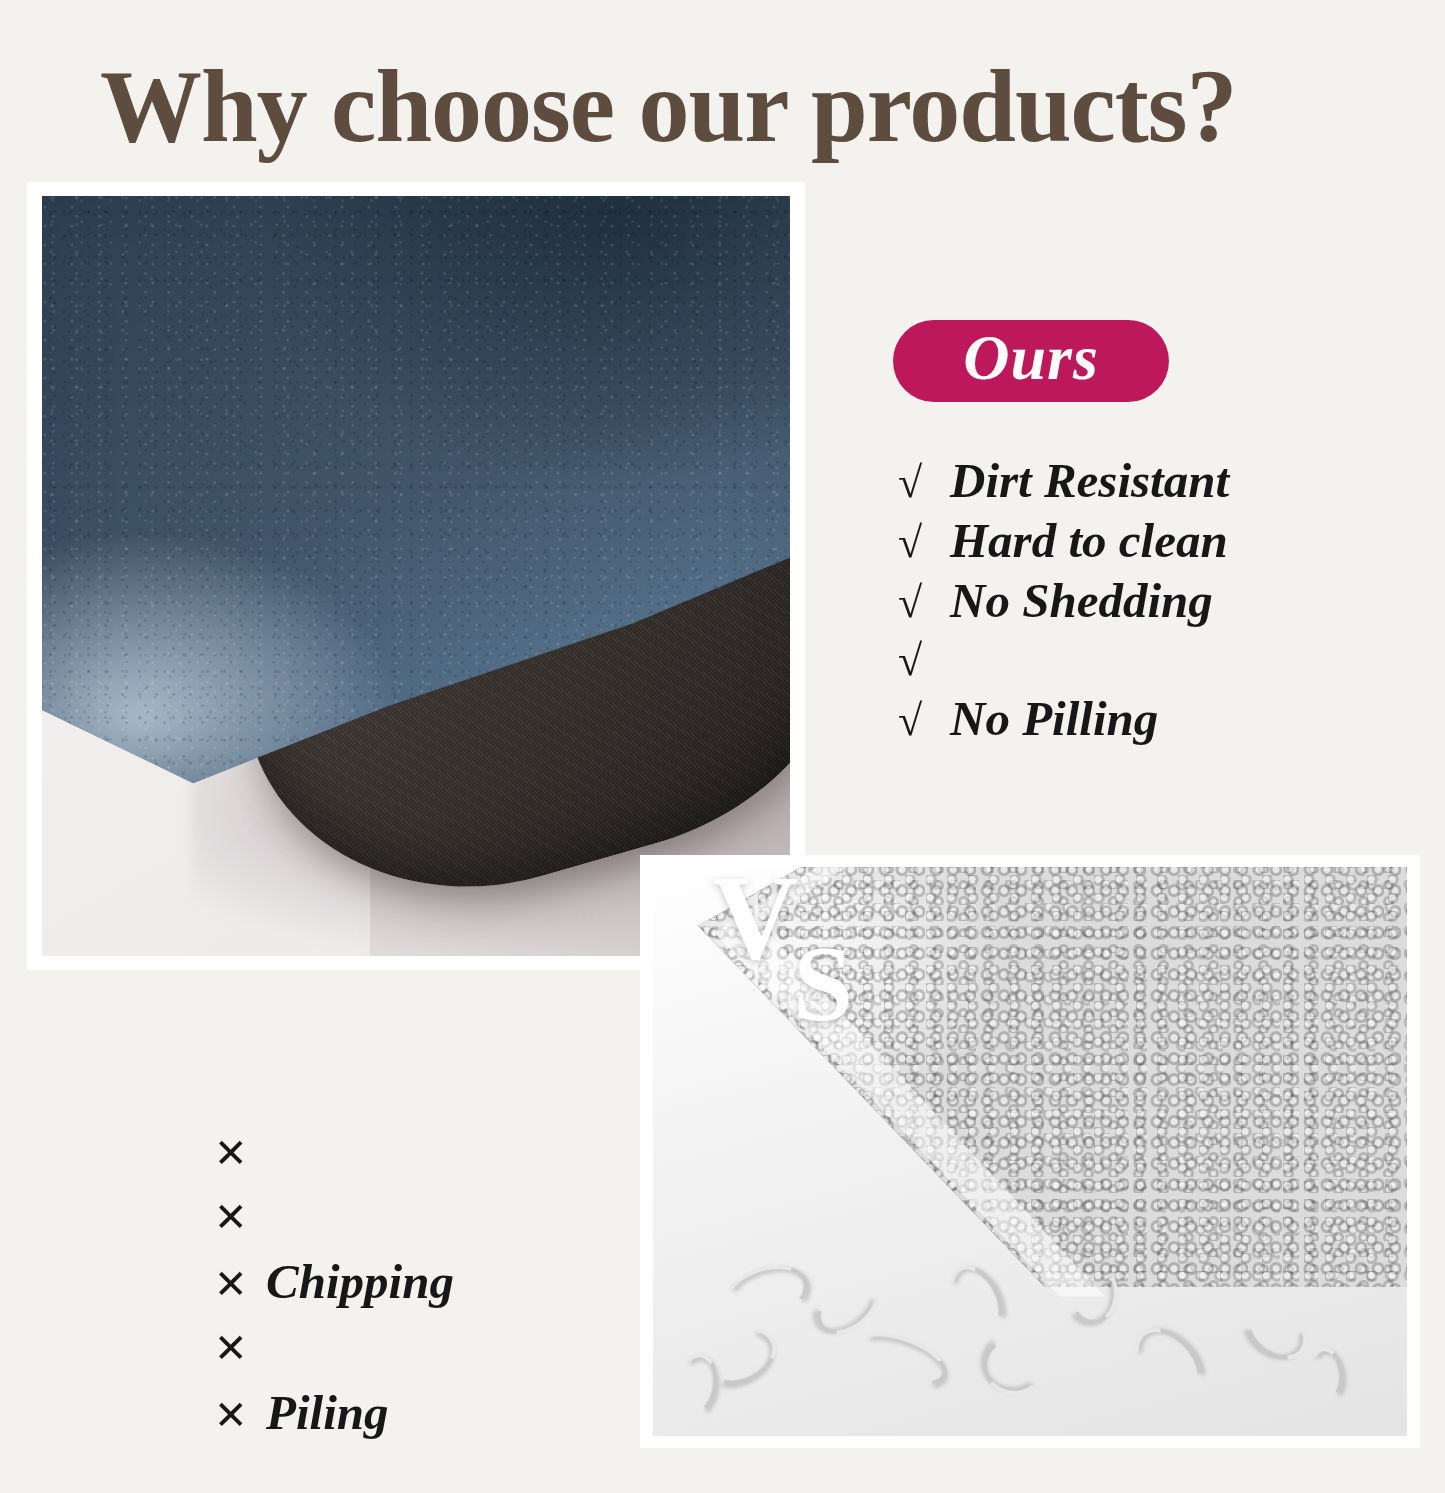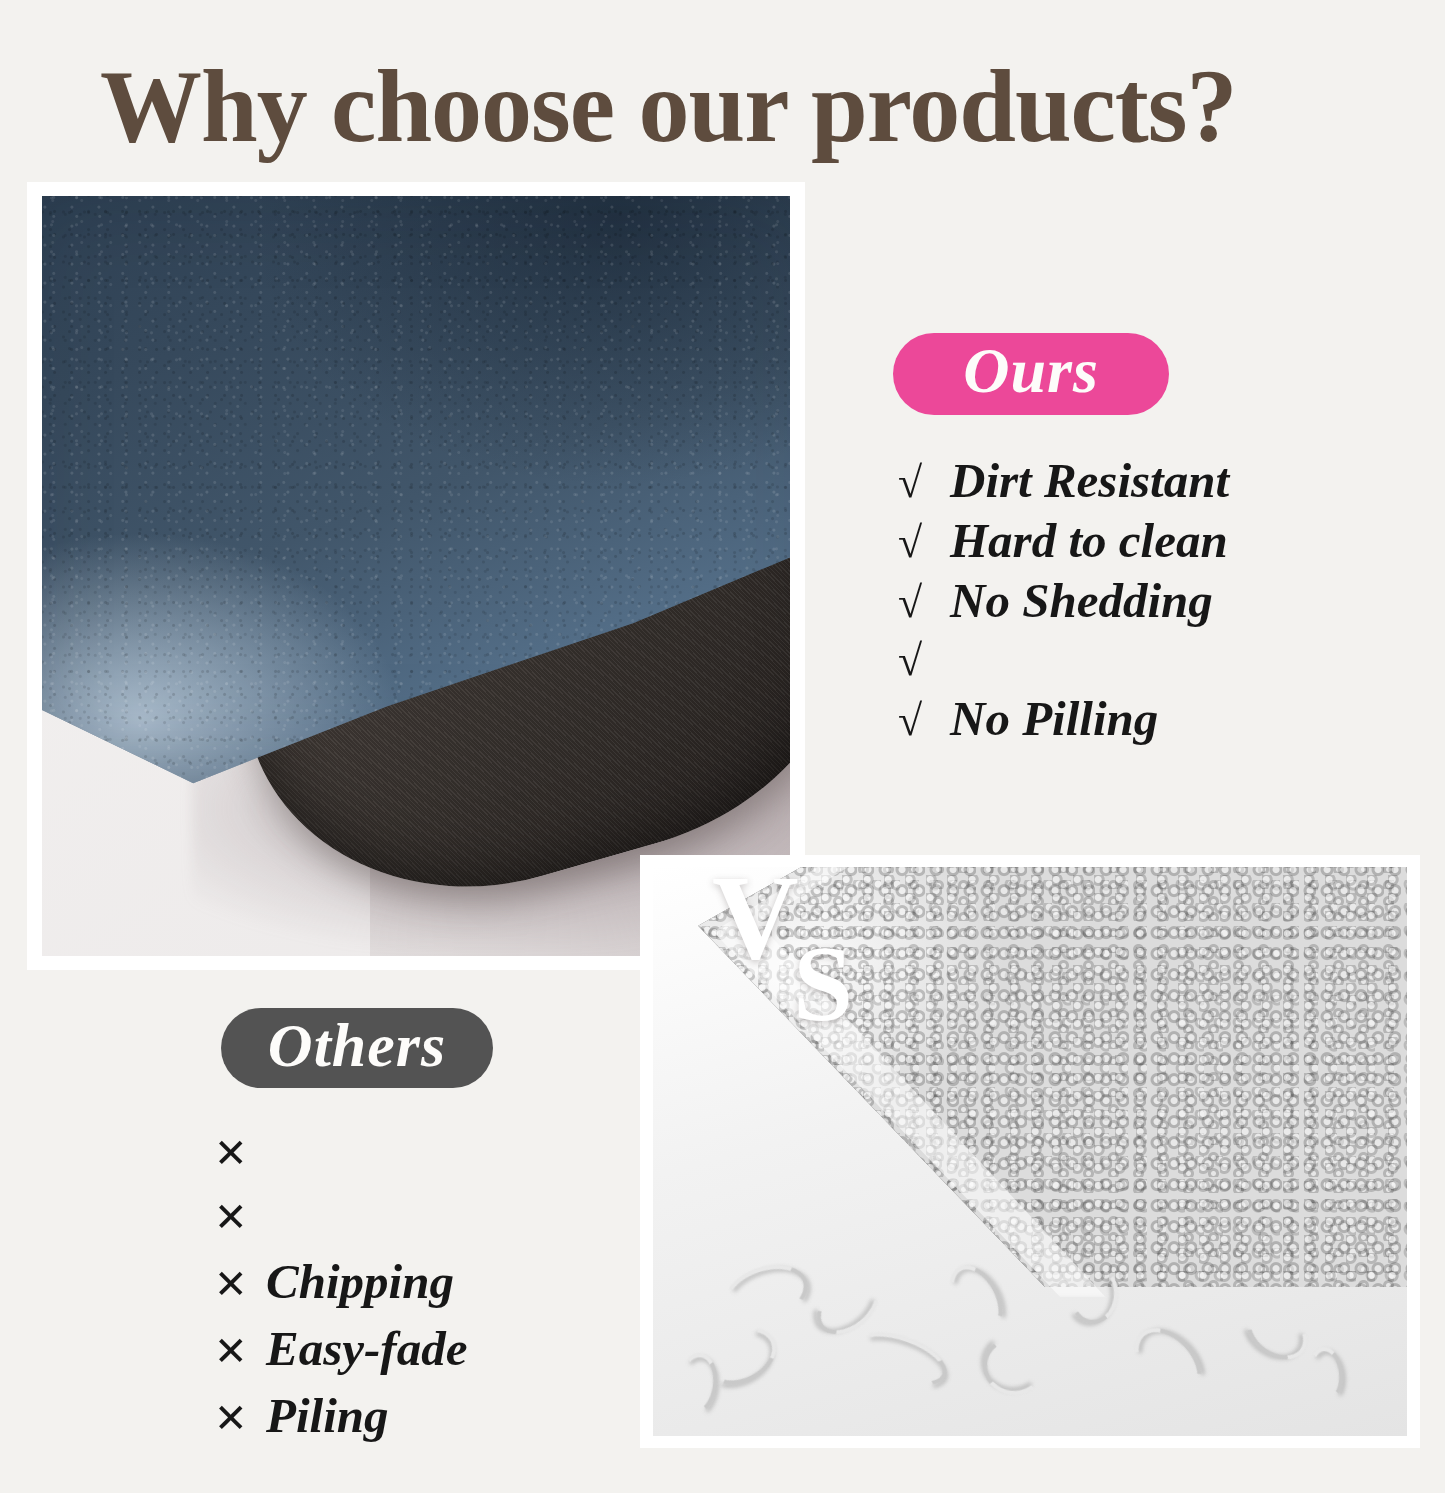--- a/index.html
+++ b/index.html
@@ -220,24 +220,24 @@
     justify-content: center;
     border-radius: 999px;
     color: #fdfcfa;
     font-family: "Liberation Serif", "DejaVu Serif", serif;
     font-weight: bold;
     font-style: italic;
     letter-spacing: 1px;
   }
   #badge-ours {
     left: 893px;
-    top: 333px;
+    top: 320px;
     width: 276px;
     height: 82px;
-    background: #ec4899;
+    background: #be185d;
     font-size: 64px;
     padding-bottom: 6px;
   }
   #badge-others {
     left: 221px;
     top: 1008px;
     width: 272px;
     height: 80px;
     background: #535353;
     font-size: 62px;
@@ -335,36 +335,34 @@
     </li>
     <li class="feature-item">
       <span class="mark check">√</span>
     </li>
     <li class="feature-item">
       <span class="mark check">√</span>
       <span class="feature-text">No Pilling</span>
     </li>
   </ul>
 
-  <div class="badge" id="badge-others">Others</div>
 
   <ul class="feature-list" id="list-others">
     <li class="feature-item">
       <span class="mark cross">✕</span>
     </li>
     <li class="feature-item">
       <span class="mark cross">✕</span>
     </li>
     <li class="feature-item">
       <span class="mark cross">✕</span>
       <span class="feature-text">Chipping</span>
     </li>
     <li class="feature-item">
       <span class="mark cross">✕</span>
-      <span class="feature-text">Easy-fade</span>
     </li>
     <li class="feature-item">
       <span class="mark cross">✕</span>
       <span class="feature-text">Piling</span>
     </li>
   </ul>
 
 </div>
 
 </body></html>

